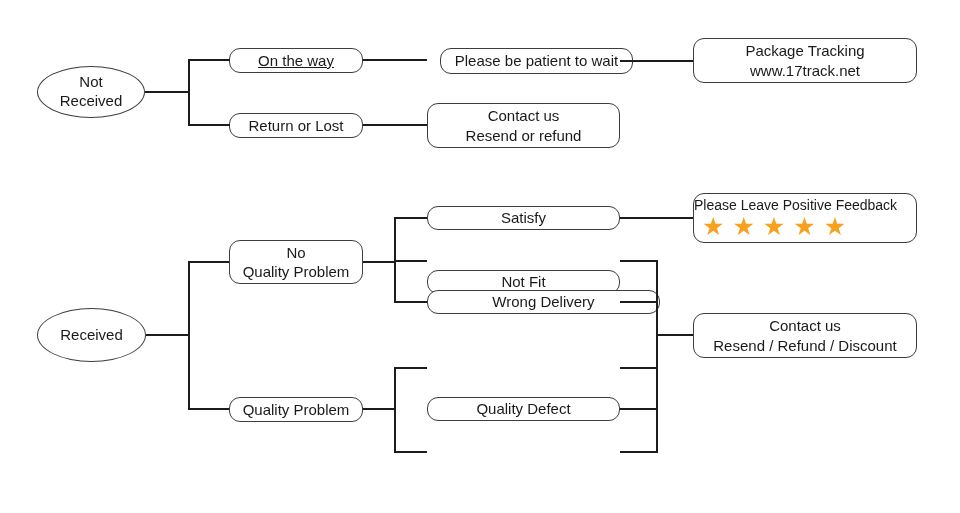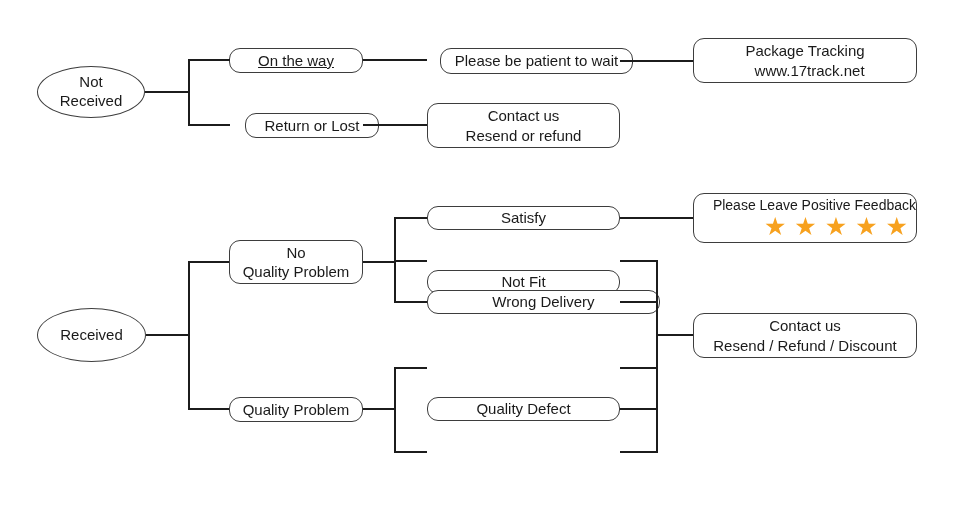--- a/index.html
+++ b/index.html
@@ -37,21 +37,21 @@
   .ellipse { border-radius: 50%; line-height: 1.25; }
   .line { position: absolute; background: var(--line); }
   .feedback-box {
     position: absolute;
     box-sizing: border-box;
     border: 1.5px solid var(--border);
     border-radius: 11px;
     background: var(--background);
     display: flex;
     flex-direction: column;
-    align-items: flex-end;
+    align-items: flex-start;
     justify-content: center;
     padding-top: 2px;
   }
   .feedback-title {
     font-size: 14px;
     line-height: 1.2;
     white-space: nowrap;
     color: var(--text);
   }
   .stars {
@@ -68,21 +68,21 @@
 
 <div class="canvas">
 
   <div class="node ellipse" style="left:37px; top:66px; width:108px; height:52px;">Not
 Received</div>
 
   <div class="node ellipse" style="left:37px; top:308px; width:109px; height:54px;">Received</div>
 
   <div class="node" style="left:229px; top:48px; width:134px; height:25px;text-decoration:underline;">On the way</div>
 
-  <div class="node" style="left:245px; top:113px; width:134px; height:25px;">Return or Lost</div>
+  <div class="node" style="left:229px; top:113px; width:134px; height:25px;">Return or Lost</div>
 
   <div class="node" style="left:229px; top:240px; width:134px; height:44px;">No
 Quality Problem</div>
 
   <div class="node" style="left:229px; top:397px; width:134px; height:25px;">Quality Problem</div>
 
   <div class="node" style="left:440px; top:48px; width:193px; height:26px;">Please be patient to wait</div>
 
   <div class="node" style="left:427px; top:103px; width:193px; height:45px;">Contact us
 Resend or refund</div>
@@ -90,21 +90,21 @@
   <div class="node" style="left:427px; top:206px; width:193px; height:24px;">Satisfy</div>
 
   <div class="node" style="left:427px; top:249px; width:193px; height:24px;margin-top:21px;">Not Fit</div>
 
   <div class="node" style="left:427px; top:290px; width:233px; height:24px;">Wrong Delivery</div>
 
 
   <div class="node" style="left:427px; top:397px; width:193px; height:24px;">Quality Defect</div>
 
 
-  <div class="node" style="left:693px; top:38px; width:224px; height:45px;text-align:right;">Package Tracking
+  <div class="node" style="left:693px; top:38px; width:224px; height:45px;">Package Tracking
 www.17track.net</div>
 
   <div class="feedback-box" style="left:693px; top:193px; width:224px; height:50px;">
     <span class="feedback-title">Please Leave Positive Feedback</span>
     <span class="stars">★★★★★</span>
   </div>
 
   <div class="node" style="left:693px; top:313px; width:224px; height:45px;">Contact us
 Resend / Refund / Discount</div>
 

